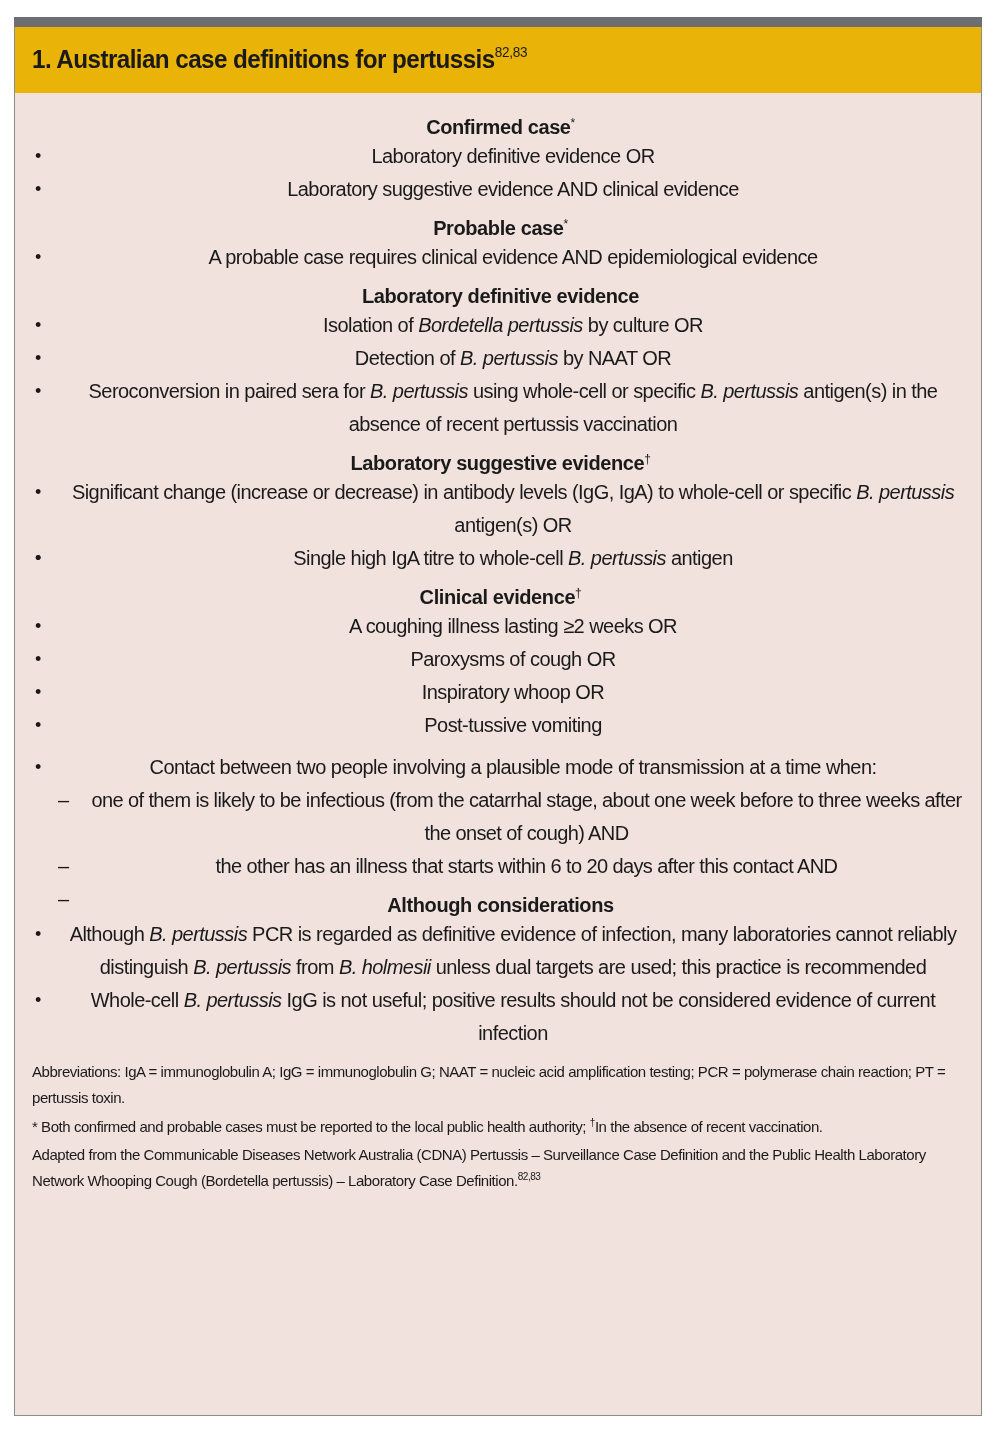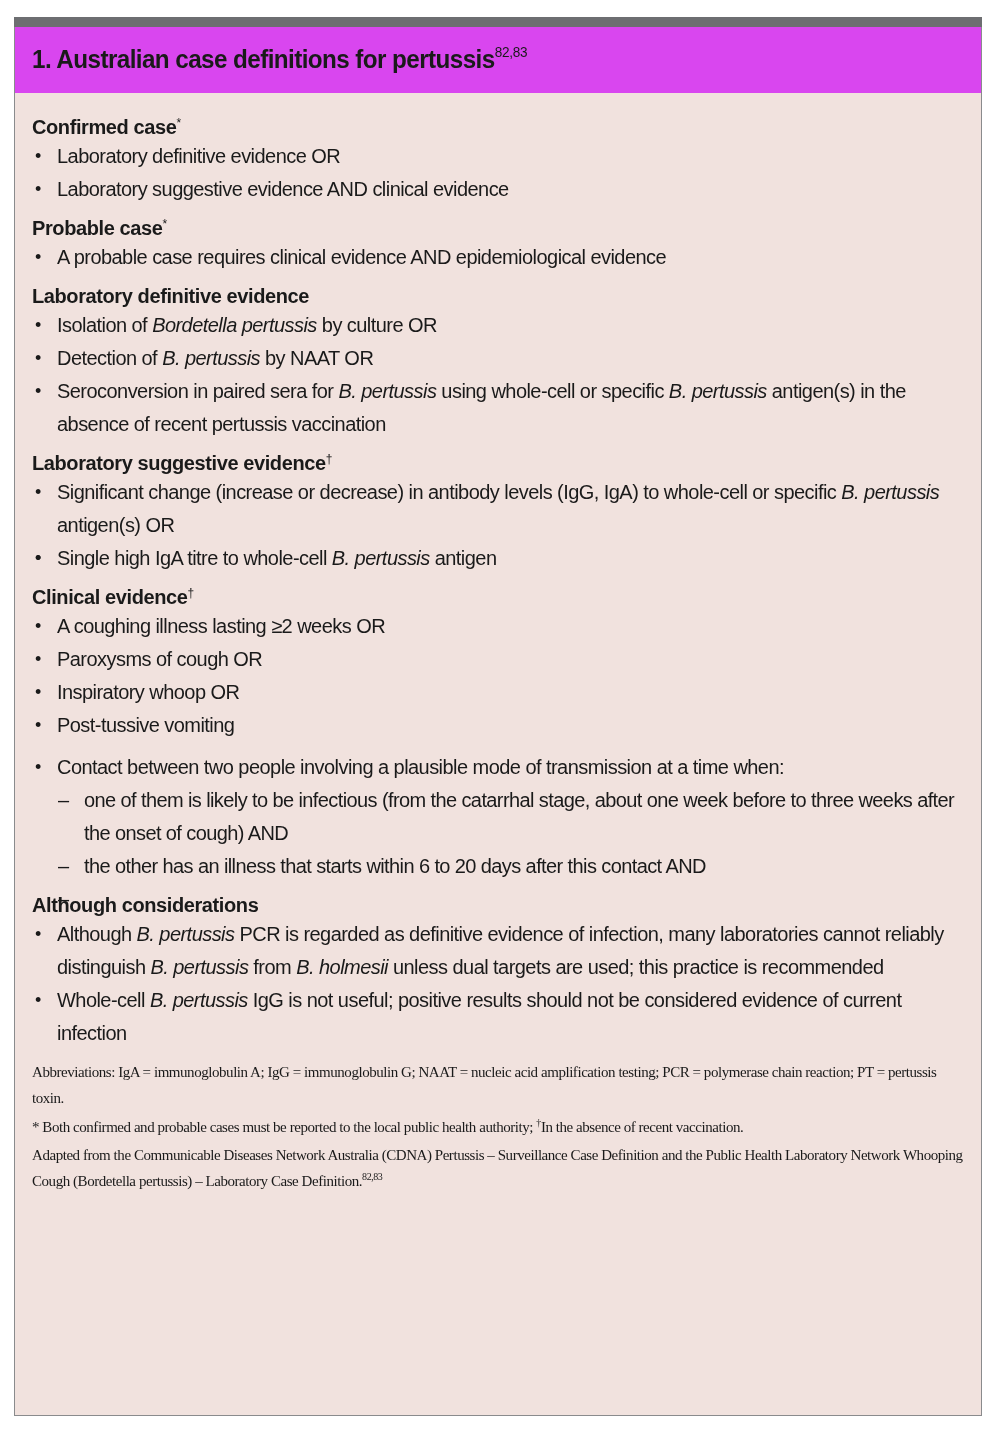--- a/index.html
+++ b/index.html
@@ -1,38 +1,38 @@
 <!DOCTYPE html>
 <html><head>
 <meta charset="utf-8">
 <style>
   html, body { margin: 0; padding: 0; background: #ffffff; }
   body { width: 1000px; height: 1436px; position: relative; overflow: hidden;
          font-family: "Liberation Sans", sans-serif; color: #1a1a1a; }
   .box { position: absolute; left: 14px; top: 17px; width: 968px; height: 1399px;
          border: 1px solid #8a8b8d; box-sizing: border-box; background: #f1e2de; }
   .topbar { position: absolute; left: -1px; top: -1px; right: -1px; height: 10px; background: #6d6e71; }
-  .header { position: absolute; left: 0; top: 9px; right: 0; height: 66px; background: #d946ef; }
+  .header { position: absolute; left: 0; top: 9px; right: 0; height: 66px; background: #eab308; }
   .title { position: absolute; left: 17px; top: 18px; font-size: 25px; font-weight: bold;
            letter-spacing: -0.6px; transform: scaleX(0.97); transform-origin: left center; white-space: nowrap; }
   .title sup { font-size: 14px; font-weight: normal; vertical-align: 0; position: relative; top: -11px; letter-spacing: -0.3px; }
   .content { position: absolute; left: 17px; top: 96px; right: 12px; }
-  .section { margin-bottom: 9px; }
+  .section { margin-bottom: 9px; text-align: center; }
   .heading { font-size: 20px; font-weight: bold; line-height: 26px; height: 26px;
              letter-spacing: -0.4px; white-space: nowrap; }
   .heading sup { font-size: 12px; font-weight: normal; position: relative; top: -7px; vertical-align: 0; }
   ul { list-style: none; margin: 0; padding: 0; }
   li.item { position: relative; padding-left: 25px; font-size: 20px; line-height: 33px;
             letter-spacing: -0.55px; }
   li.item .bullet { position: absolute; left: 3px; top: 0; font-size: 18px; }
   li.sub { position: relative; padding-left: 52px; font-size: 20px; line-height: 33px; letter-spacing: -0.6px; }
   li.sub .dash { position: absolute; left: 26px; top: 0; }
   i { font-style: italic; }
   .notes { margin-top: 4px; font-size: 15px; line-height: 26px; letter-spacing: -0.45px; }
-  .notes p { margin: 0 0 3px 0; font-family: Liberation Serif, serif; }
+  .notes p { margin: 0 0 3px 0; }
   .notes sup { font-size: 10px; position: relative; top: -6px; vertical-align: 0; }
 </style>
 </head>
 <body>
 
 <div class="box">
   <div class="topbar"></div>
   <div class="header">
     <div class="title"><span>1. Australian case definitions for pertussis</span><sup>82,83</sup></div>
   </div>

